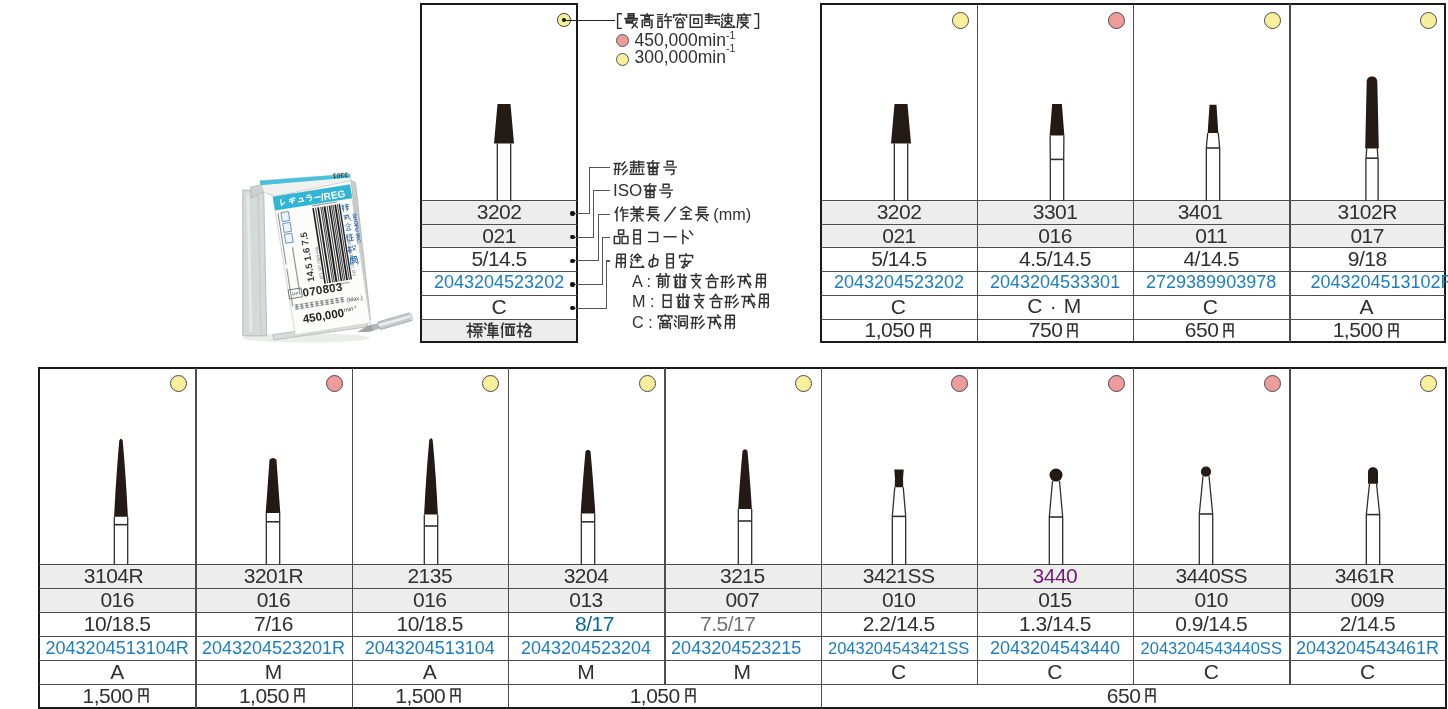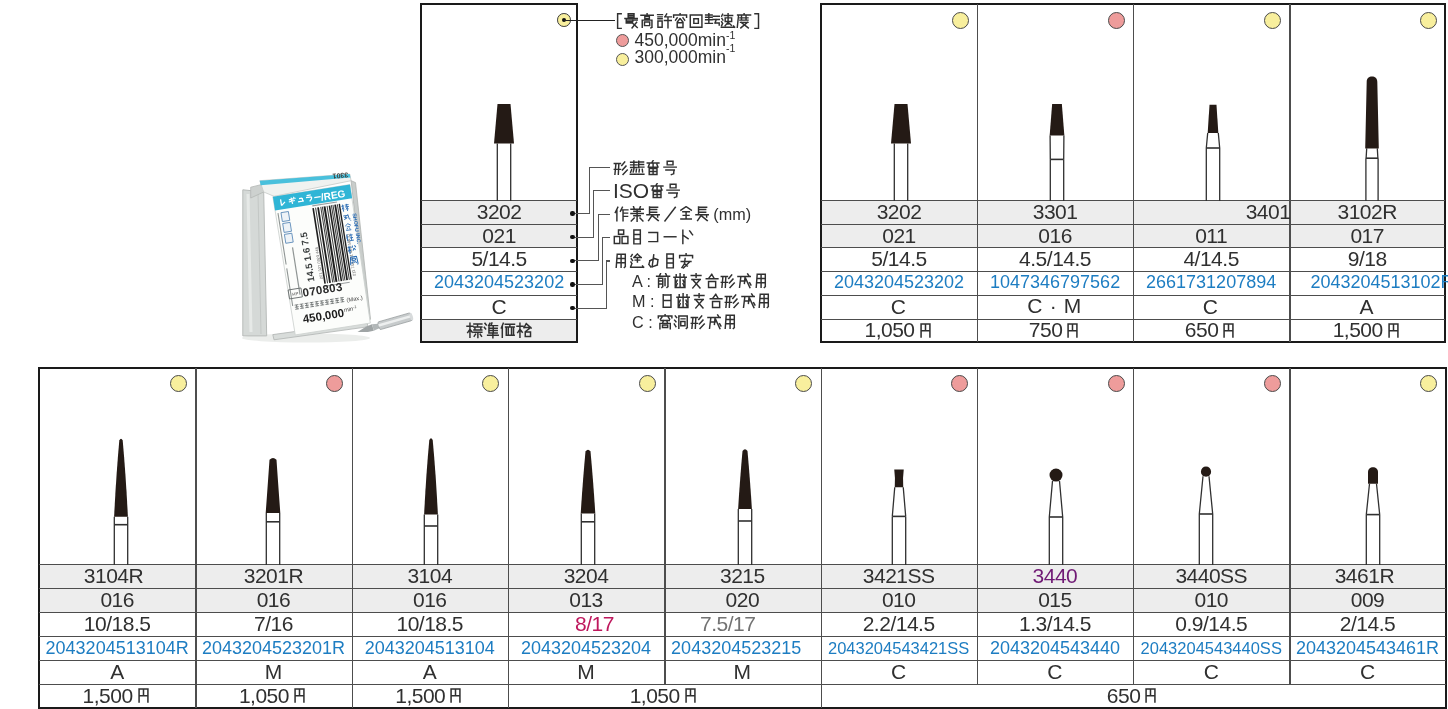--- a/index.html
+++ b/index.html
@@ -91,21 +91,21 @@
       <svg style="flex:none" width="16.2" height="16.2" viewBox="0 0 100 100">
         <path d="M30 6L30 50M10 14L50 14M10 30L50 30M10 46L50 46M60 8L60 46M62 12L90 12M62 28L90 28M62 44L92 44M16 60L10 76M30 58L26 74M46 58L44 74M64 58L62 74M82 58L84 74M8 88L92 88" stroke="#303030" stroke-width="9" fill="none" stroke-linecap="square"></path>
       </svg>
       <svg style="flex:none" width="16.2" height="16.2" viewBox="0 0 100 100">
         <path d="M50 4L42 16M14 18L86 18M50 18L50 44M26 28L20 44M74 28L80 44M20 44L80 44M26 52L74 52M74 52L74 90M74 90L26 90M26 90L26 52M50 52L50 90M26 71L74 71" stroke="#303030" stroke-width="9" fill="none" stroke-linecap="square"></path>
       </svg>
       <svg style="flex:none" width="16.2" height="16.2" viewBox="0 0 100 100">
         <path d="M32 8L68 8M68 8L68 30M68 30L32 30M32 30L32 8M12 44L88 44M24 62L76 62M74 62L72 84M72 84L58 90" stroke="#303030" stroke-width="9" fill="none" stroke-linecap="square"></path>
       </svg>
     </div>
-<div class="a" style="left:613px;top:178.8px;height:24px;display:flex;align-items:center;font-size:21px">
+<div class="a" style="left:613px;top:178.8px;height:24px;display:flex;align-items:center;font-size:17px">
       <span style="white-space:pre">ISO</span>
       <svg style="flex:none" width="16.2" height="16.2" viewBox="0 0 100 100">
         <path d="M50 4L42 16M14 18L86 18M50 18L50 44M26 28L20 44M74 28L80 44M20 44L80 44M26 52L74 52M74 52L74 90M74 90L26 90M26 90L26 52M50 52L50 90M26 71L74 71" stroke="#303030" stroke-width="9" fill="none" stroke-linecap="square"></path>
       </svg>
       <svg style="flex:none" width="16.2" height="16.2" viewBox="0 0 100 100">
         <path d="M32 8L68 8M68 8L68 30M68 30L32 30M32 30L32 8M12 44L88 44M24 62L76 62M74 62L72 84M72 84L58 90" stroke="#303030" stroke-width="9" fill="none" stroke-linecap="square"></path>
       </svg>
     </div>
 <div class="a" style="left:613px;top:202.2px;height:24px;display:flex;align-items:center;font-size:16.2px">
       <svg style="flex:none" width="16.2" height="16.2" viewBox="0 0 100 100">
@@ -269,34 +269,34 @@
       <span>1,050</span>
       <span style="width:2px"></span>
       <svg style="flex:none" width="17" height="17" viewBox="0 0 100 100">
         <path d="M24 12L24 88M24 12L76 12M76 12L76 88M50 12L50 52M24 52L76 52" stroke="#303030" stroke-width="9" fill="none" stroke-linecap="square"></path>
       </svg>
     </div>
 <div class="a" style="left:951.95px;top:11.7px;width:17.2px;height:17.2px;border-radius:50%;background:#f8ef9d;border:1.4px solid #4a4a4a;box-sizing:border-box"></div>
 <div class="cell" style="left:977.05px;top:200px;width:156.05px;height:23.7px;font-size:21px;color:#303030;letter-spacing:-0.5px">3301</div>
 <div class="cell" style="left:977.05px;top:223.7px;width:156.05px;height:23.7px;font-size:21px;color:#303030;letter-spacing:-0.5px">016</div>
 <div class="cell" style="left:977.05px;top:247.4px;width:156.05px;height:23.7px;font-size:21px;color:#303030;letter-spacing:-0.5px">4.5/14.5</div>
-<div class="cell" style="left:977.05px;top:271.1px;width:156.05px;height:23.7px;font-size:18px;color:#1d7dc2">1047346797562</div>
+<div class="cell" style="left:977.05px;top:271.1px;width:156.05px;height:23.7px;font-size:18px;color:#1d7dc2">2043204533301</div>
 <div class="cell" style="left:977.05px;top:294.8px;width:156.05px;height:22px;font-size:21px;color:#303030;letter-spacing:1.5px">C · M</div>
 <div class="cell" style="left:977.05px;top:318.5px;width:156.05px;height:23.7px;font-size:21px;color:#303030;letter-spacing:-0.5px">
       <span>750</span>
       <span style="width:2px"></span>
       <svg style="flex:none" width="17" height="17" viewBox="0 0 100 100">
         <path d="M24 12L24 88M24 12L76 12M76 12L76 88M50 12L50 52M24 52L76 52" stroke="#303030" stroke-width="9" fill="none" stroke-linecap="square"></path>
       </svg>
     </div>
 <div class="a" style="left:1108px;top:11.7px;width:17.2px;height:17.2px;border-radius:50%;background:#ee9c9b;border:1.4px solid #4a4a4a;box-sizing:border-box"></div>
-<div class="cell" style="left:1190px;top:200px;width:156.05px;height:23.7px;font-size:21px;color:#303030;letter-spacing:-0.5px">3401</div>
+<div class="cell" style="left:1122px;top:200px;width:156.05px;height:23.7px;font-size:21px;color:#303030;letter-spacing:-0.5px">3401</div>
 <div class="cell" style="left:1133.1px;top:223.7px;width:156.05px;height:23.7px;font-size:21px;color:#303030;letter-spacing:-0.5px">011</div>
 <div class="cell" style="left:1133.1px;top:247.4px;width:156.05px;height:23.7px;font-size:21px;color:#303030;letter-spacing:-0.5px">4/14.5</div>
-<div class="cell" style="left:1133.1px;top:271.1px;width:156.05px;height:23.7px;font-size:18px;color:#1d7dc2">2661731207894</div>
+<div class="cell" style="left:1133.1px;top:271.1px;width:156.05px;height:23.7px;font-size:18px;color:#1d7dc2">2729389903978</div>
 <div class="cell" style="left:1133.1px;top:294.8px;width:156.05px;height:23.7px;font-size:21px;color:#303030;letter-spacing:1.5px">C</div>
 <div class="cell" style="left:1133.1px;top:318.5px;width:156.05px;height:23.7px;font-size:21px;color:#303030;letter-spacing:-0.5px">
       <span>650</span>
       <span style="width:2px"></span>
       <svg style="flex:none" width="17" height="17" viewBox="0 0 100 100">
         <path d="M24 12L24 88M24 12L76 12M76 12L76 88M50 12L50 52M24 52L76 52" stroke="#303030" stroke-width="9" fill="none" stroke-linecap="square"></path>
       </svg>
     </div>
 <div class="a" style="left:1264.05px;top:11.7px;width:17.2px;height:17.2px;border-radius:50%;background:#f8ef9d;border:1.4px solid #4a4a4a;box-sizing:border-box"></div>
 <div class="cell" style="left:1289.15px;top:200px;width:156.05px;height:23.7px;font-size:21px;color:#303030;letter-spacing:-0.5px">3102R</div>
@@ -356,34 +356,34 @@
 <div class="cell" style="left:39px;top:612.2px;width:156.3px;height:23.9px;font-size:21px;color:#303030;letter-spacing:-0.5px">10/18.5</div>
 <div class="cell" style="left:39px;top:636.1px;width:156.3px;height:23.9px;font-size:18px;color:#1d7dc2">2043204513104R</div>
 <div class="cell" style="left:39px;top:660px;width:156.3px;height:23.9px;font-size:21px;color:#303030">A</div>
 <div class="a" style="left:169.7px;top:374.9px;width:17.2px;height:17.2px;border-radius:50%;background:#f8ef9d;border:1.4px solid #4a4a4a;box-sizing:border-box"></div>
 <div class="cell" style="left:195.3px;top:564.4px;width:156.3px;height:23.9px;font-size:21px;color:#303030;letter-spacing:-0.5px">3201R</div>
 <div class="cell" style="left:195.3px;top:588.3px;width:156.3px;height:23.9px;font-size:21px;color:#303030;letter-spacing:-0.5px">016</div>
 <div class="cell" style="left:195.3px;top:612.2px;width:156.3px;height:23.9px;font-size:21px;color:#303030;letter-spacing:-0.5px">7/16</div>
 <div class="cell" style="left:195.3px;top:636.1px;width:156.3px;height:23.9px;font-size:18px;color:#1d7dc2">2043204523201R</div>
 <div class="cell" style="left:195.3px;top:660px;width:156.3px;height:23.9px;font-size:21px;color:#303030">M</div>
 <div class="a" style="left:326px;top:374.9px;width:17.2px;height:17.2px;border-radius:50%;background:#ee9c9b;border:1.4px solid #4a4a4a;box-sizing:border-box"></div>
-<div class="cell" style="left:351.6px;top:564.4px;width:156.3px;height:23.9px;font-size:21px;color:#303030;letter-spacing:-0.5px">3104</div>
+<div class="cell" style="left:351.6px;top:564.4px;width:156.3px;height:23.9px;font-size:21px;color:#303030;letter-spacing:-0.5px">2135</div>
 <div class="cell" style="left:351.6px;top:588.3px;width:156.3px;height:23.9px;font-size:21px;color:#303030;letter-spacing:-0.5px">016</div>
 <div class="cell" style="left:351.6px;top:612.2px;width:156.3px;height:23.9px;font-size:21px;color:#303030;letter-spacing:-0.5px">10/18.5</div>
 <div class="cell" style="left:351.6px;top:636.1px;width:156.3px;height:23.9px;font-size:18px;color:#1d7dc2">2043204513104</div>
 <div class="cell" style="left:351.6px;top:660px;width:156.3px;height:23.9px;font-size:21px;color:#303030">A</div>
 <div class="a" style="left:482.3px;top:374.9px;width:17.2px;height:17.2px;border-radius:50%;background:#f8ef9d;border:1.4px solid #4a4a4a;box-sizing:border-box"></div>
 <div class="cell" style="left:507.9px;top:564.4px;width:156.3px;height:23.9px;font-size:21px;color:#303030;letter-spacing:-0.5px">3204</div>
 <div class="cell" style="left:507.9px;top:588.3px;width:156.3px;height:23.9px;font-size:21px;color:#303030;letter-spacing:-0.5px">013</div>
-<div class="cell" style="left:507.9px;top:612.2px;width:173px;height:23.9px;font-size:21px;color:#be185d;letter-spacing:-0.5px">8/17</div>
+<div class="cell" style="left:507.9px;top:612.2px;width:173px;height:23.9px;font-size:21px;color:#0369a1;letter-spacing:-0.5px">8/17</div>
 <div class="cell" style="left:507.9px;top:636.1px;width:156.3px;height:23.9px;font-size:18px;color:#1d7dc2">2043204523204</div>
 <div class="cell" style="left:507.9px;top:660px;width:156.3px;height:23.9px;font-size:21px;color:#303030">M</div>
 <div class="a" style="left:638.6px;top:374.9px;width:17.2px;height:17.2px;border-radius:50%;background:#f8ef9d;border:1.4px solid #4a4a4a;box-sizing:border-box"></div>
 <div class="cell" style="left:664.2px;top:564.4px;width:156.3px;height:23.9px;font-size:21px;color:#303030;letter-spacing:-0.5px">3215</div>
-<div class="cell" style="left:664.2px;top:588.3px;width:156.3px;height:23.9px;font-size:21px;color:#303030;letter-spacing:-0.5px">020</div>
+<div class="cell" style="left:664.2px;top:588.3px;width:156.3px;height:23.9px;font-size:21px;color:#303030;letter-spacing:-0.5px">007</div>
 <div class="cell" style="left:664.2px;top:612.2px;width:127px;height:23.9px;font-size:21px;color:#737373;letter-spacing:-0.5px">7.5/17</div>
 <div class="cell" style="left:664.2px;top:636.1px;width:144px;height:23.9px;font-size:18px;color:#1d7dc2">2043204523215</div>
 <div class="cell" style="left:664.2px;top:660px;width:156.3px;height:23.9px;font-size:21px;color:#303030">M</div>
 <div class="a" style="left:794.9px;top:374.9px;width:17.2px;height:17.2px;border-radius:50%;background:#f8ef9d;border:1.4px solid #4a4a4a;box-sizing:border-box"></div>
 <div class="cell" style="left:820.5px;top:564.4px;width:156.3px;height:23.9px;font-size:21px;color:#303030;letter-spacing:-0.5px">3421SS</div>
 <div class="cell" style="left:820.5px;top:588.3px;width:156.3px;height:23.9px;font-size:21px;color:#303030;letter-spacing:-0.5px">010</div>
 <div class="cell" style="left:820.5px;top:612.2px;width:156.3px;height:23.9px;font-size:21px;color:#303030;letter-spacing:-0.5px">2.2/14.5</div>
 <div class="cell" style="left:820.5px;top:636.1px;width:156.3px;height:23.9px;font-size:16.5px;color:#1d7dc2">2043204543421SS</div>
 <div class="cell" style="left:820.5px;top:660px;width:156.3px;height:23.9px;font-size:21px;color:#303030">C</div>
 <div class="a" style="left:951.2px;top:374.9px;width:17.2px;height:17.2px;border-radius:50%;background:#ee9c9b;border:1.4px solid #4a4a4a;box-sizing:border-box"></div>

